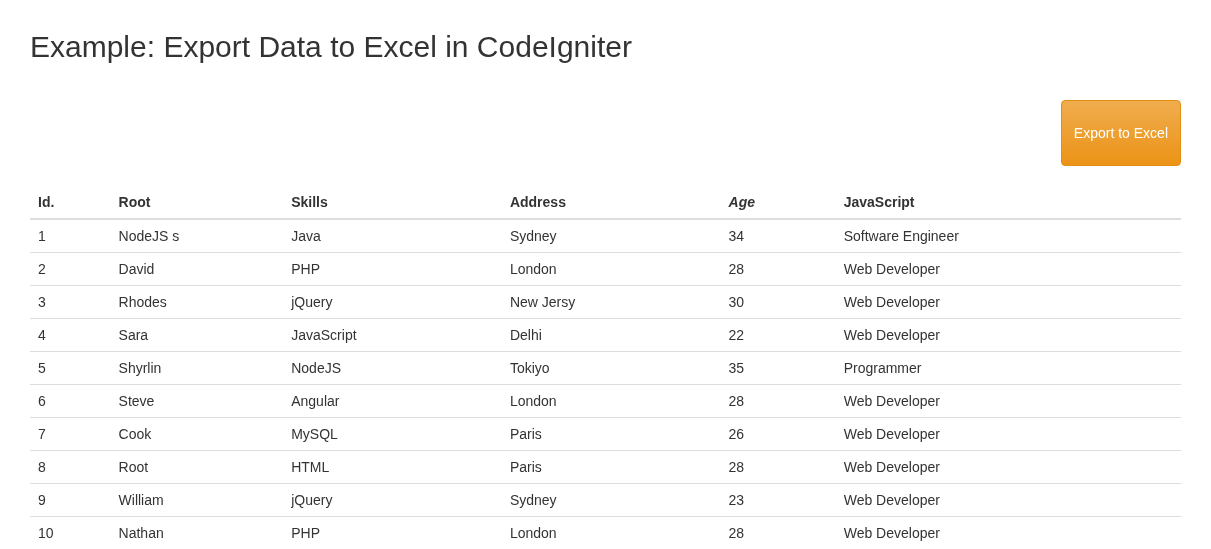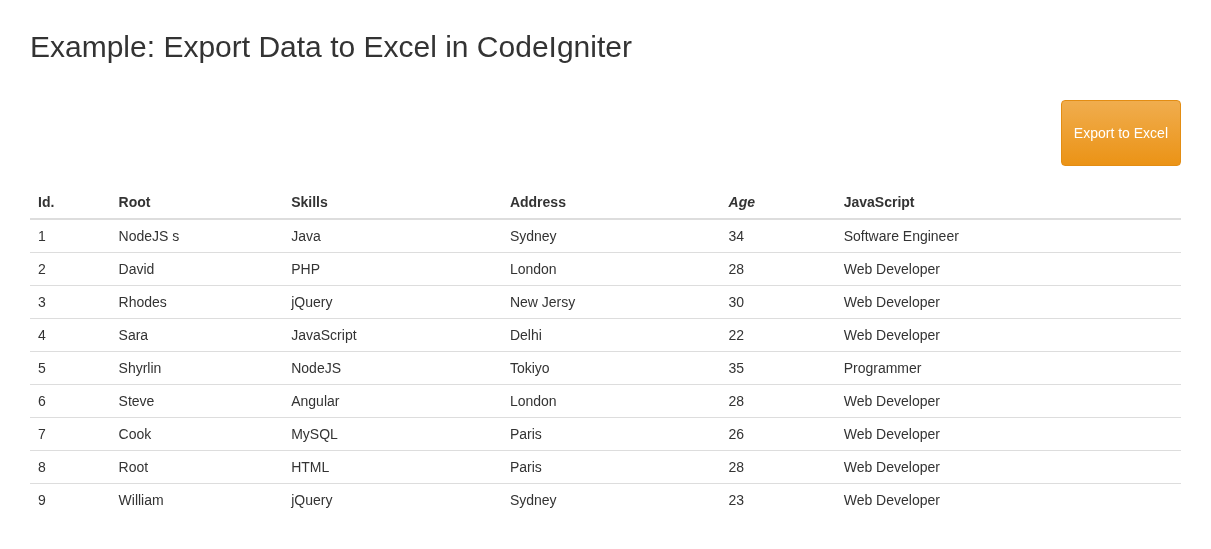--- a/index.html
+++ b/index.html
@@ -146,14 +146,22 @@
         <td>Web Developer</td>
       </tr>
       <tr>
         <td>9</td>
         <td>William</td>
         <td>jQuery</td>
         <td>Sydney</td>
         <td>23</td>
         <td>Web Developer</td>
       </tr>
+      <tr>
+        <td>10</td>
+        <td>Nathan</td>
+        <td>PHP</td>
+        <td>London</td>
+        <td>28</td>
+        <td>Web Developer</td>
+      </tr>
     </tbody>
 </table>
 
 </body></html>

